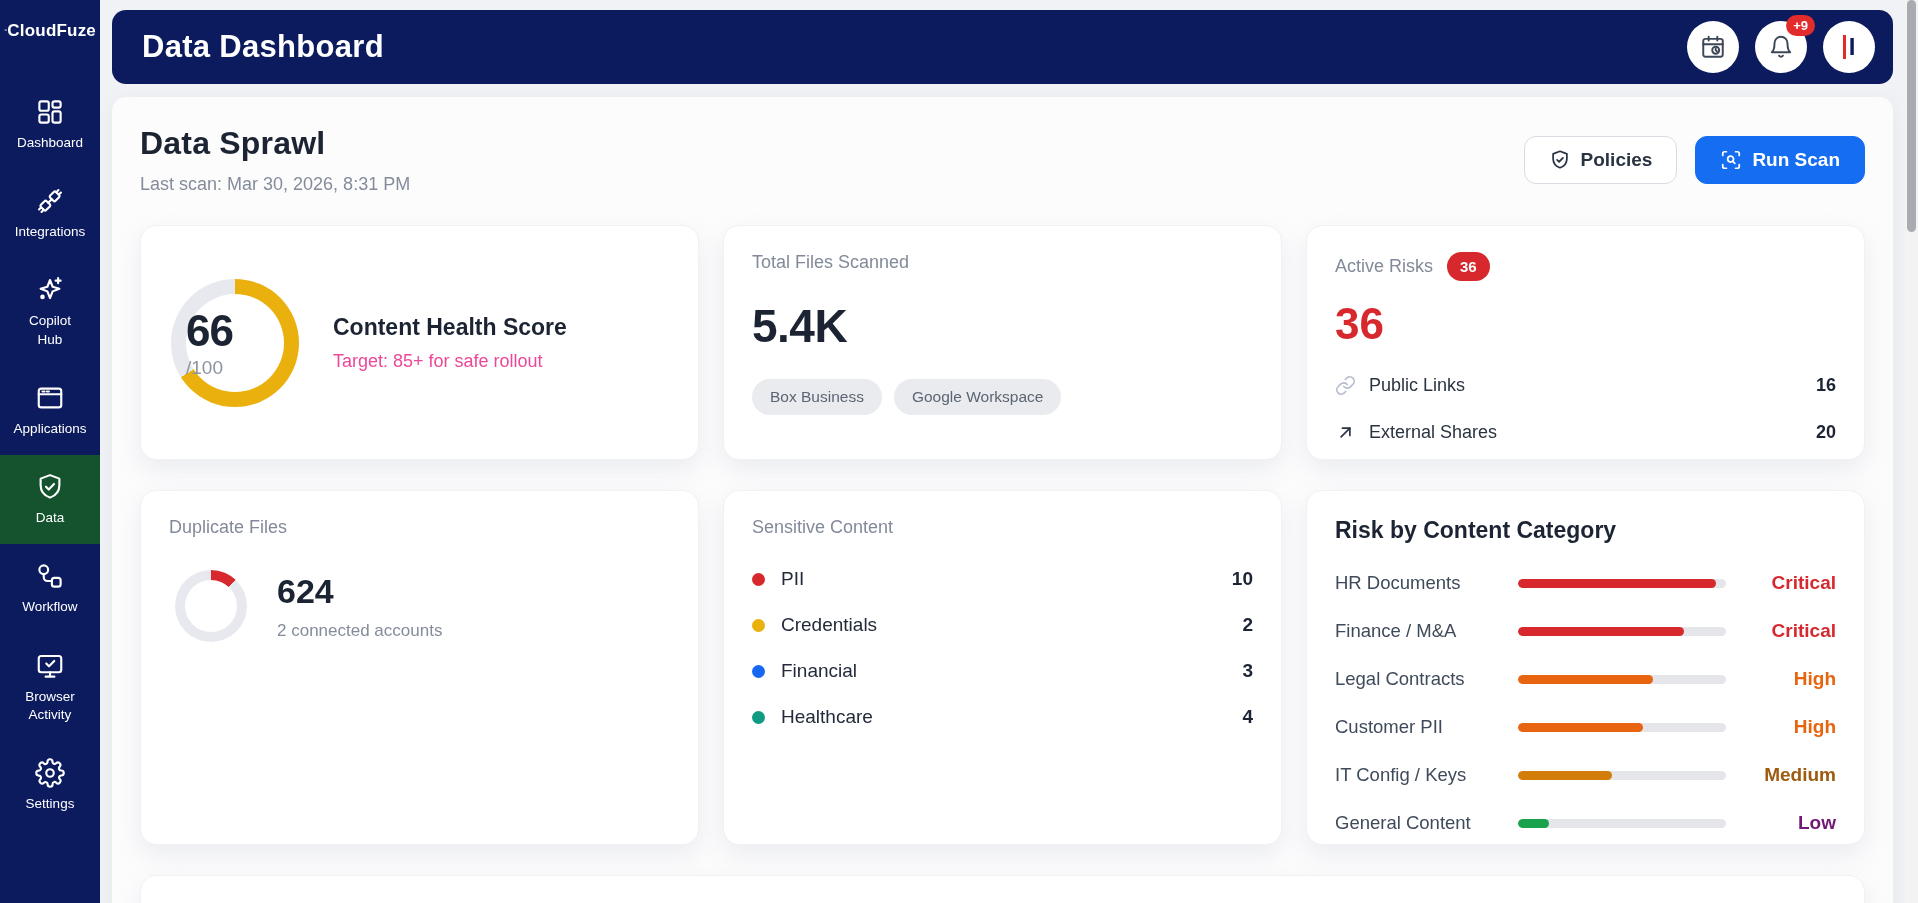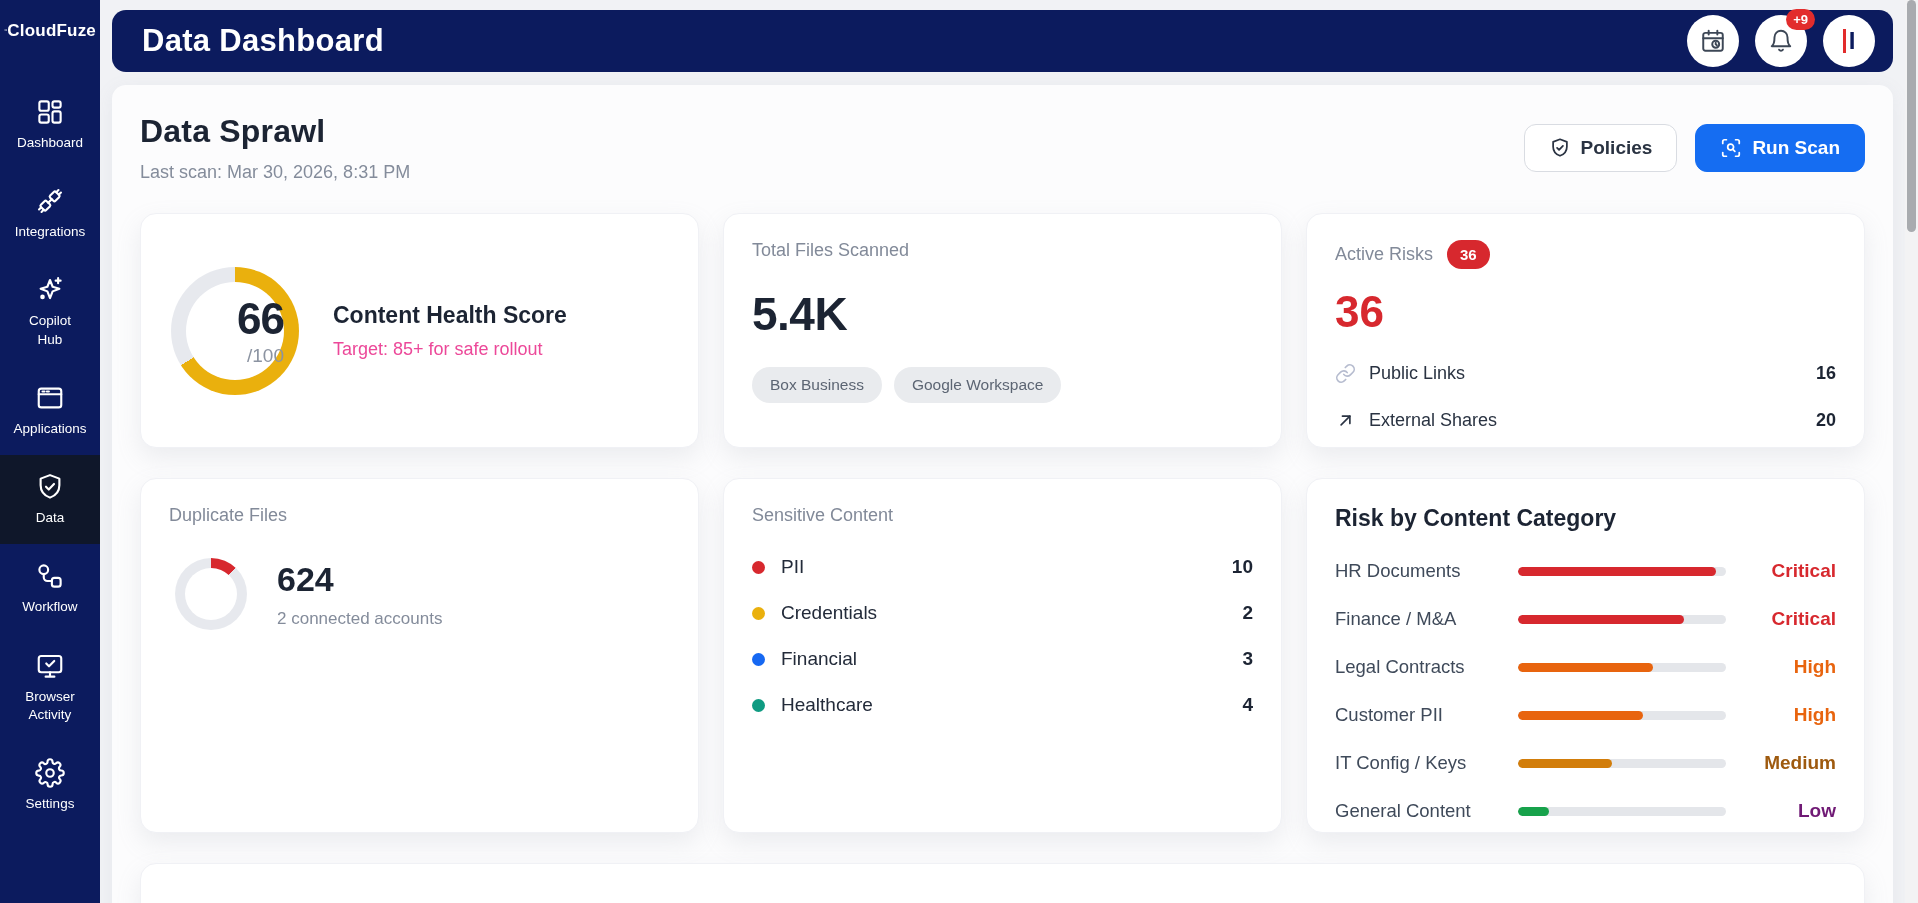--- a/index.html
+++ b/index.html
@@ -19,26 +19,26 @@
   }
   .logo { display:flex; flex-direction:row; align-items:center; padding:12px 4px 6px; }
   .logo svg { display:block; }
   .brand { font-size:17px; font-weight:700; letter-spacing:.2px; margin-top:2px; }
   .nav { display:flex; flex-direction:column; margin-top:26px; }
   .nav-item {
     display:flex; flex-direction:column; align-items:center; justify-content:center;
     gap:7px; padding:17px 16px; cursor:pointer; text-align:center;
   }
   .nav-item .lbl { font-size:13.5px; line-height:1.35; font-weight:500; }
-  .nav-item.active { background:#0f172a; }
+  .nav-item.active { background:#14532d; }
   .nav-item svg { width:30px; height:30px; stroke:#fff; fill:none; stroke-width:1.7; stroke-linecap:round; stroke-linejoin:round; }
   
   .main { flex:1; padding:10px 25px 0 12px; position:relative; }
   .topbar {
-    background:#0c1b5e; border-radius:14px; height:62px;
+    background:#0c1b5e; border-radius:14px; height:74px;
     display:flex; align-items:center; justify-content:space-between;
     padding:0 18px 0 30px;
   }
   .topbar-title { color:#fff; font-size:31px; font-weight:600; letter-spacing:.3px; }
   .topbar-actions { display:flex; align-items:center; gap:16px; }
   .circle-btn {
     width:52px; height:52px; border-radius:50%; background:#fff; border:none;
     display:flex; align-items:center; justify-content:center; cursor:pointer; position:relative;
   }
   .circle-btn svg { width:26px; height:26px; stroke:#3d4756; fill:none; stroke-width:1.8; stroke-linecap:round; stroke-linejoin:round; }
@@ -70,21 +70,21 @@
     background:#fff; border:1px solid #f0f1f5; border-radius:16px;
     box-shadow:0 10px 24px rgba(150,158,170,.16); padding:26px 28px;
   }
   .card-label { font-size:18px; color:#828a99; font-weight:500; }
   .row1 { height:235px; } .row2 { height:355px; }
   .stub-card { grid-column:1 / span 3; height:80px; border-radius:16px 16px 0 0; }
   
   .health { display:flex; align-items:center; gap:34px; padding-left:30px; }
   .donut-wrap { position:relative; border-radius:50%; flex:none; }
   .donut-lg { width:128px; height:128px; }
-  .donut-hole { position:absolute; background:#fff; border-radius:50%; display:flex; flex-direction:column; align-items:flex-end; justify-content:center; }
+  .donut-hole { position:absolute; background:#fff; border-radius:50%; display:flex; flex-direction:column; align-items:flex-start; justify-content:center; }
   .donut-lg .donut-hole { inset:15px; }
   .score-num { font-size:44px; font-weight:800; letter-spacing:-1px; }
   .score-den { font-size:19px; color:#8b93a1; margin-top:1px; }
   .health-title { font-size:23px; font-weight:700;text-align:center; }
   .health-sub { margin-top:10px; font-size:18px; color:#ec4899; }
   
   .big-num { font-size:46px; font-weight:800; letter-spacing:-.5px; margin-top:26px; }
   .chips { display:flex; gap:12px; margin-top:26px; }
   .chip { background:#e9ebee; color:#5c6573; font-size:15.5px; font-weight:500; border-radius:999px; padding:9px 18px; }
   

